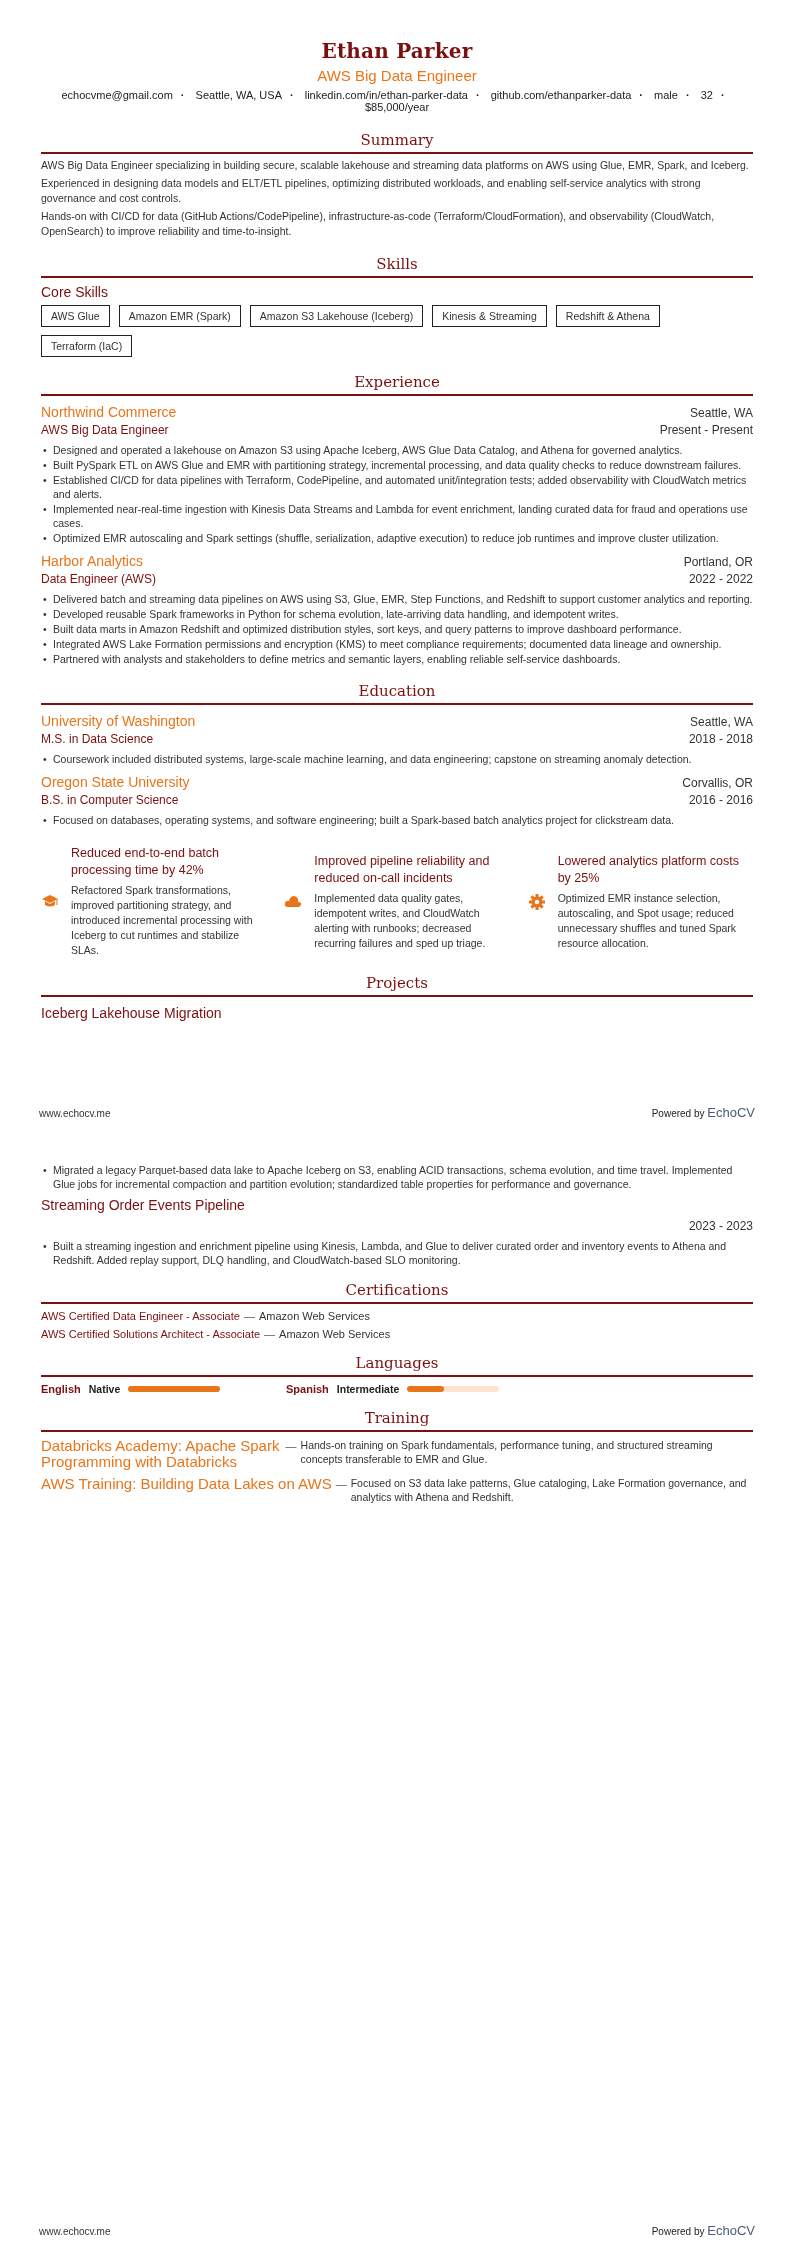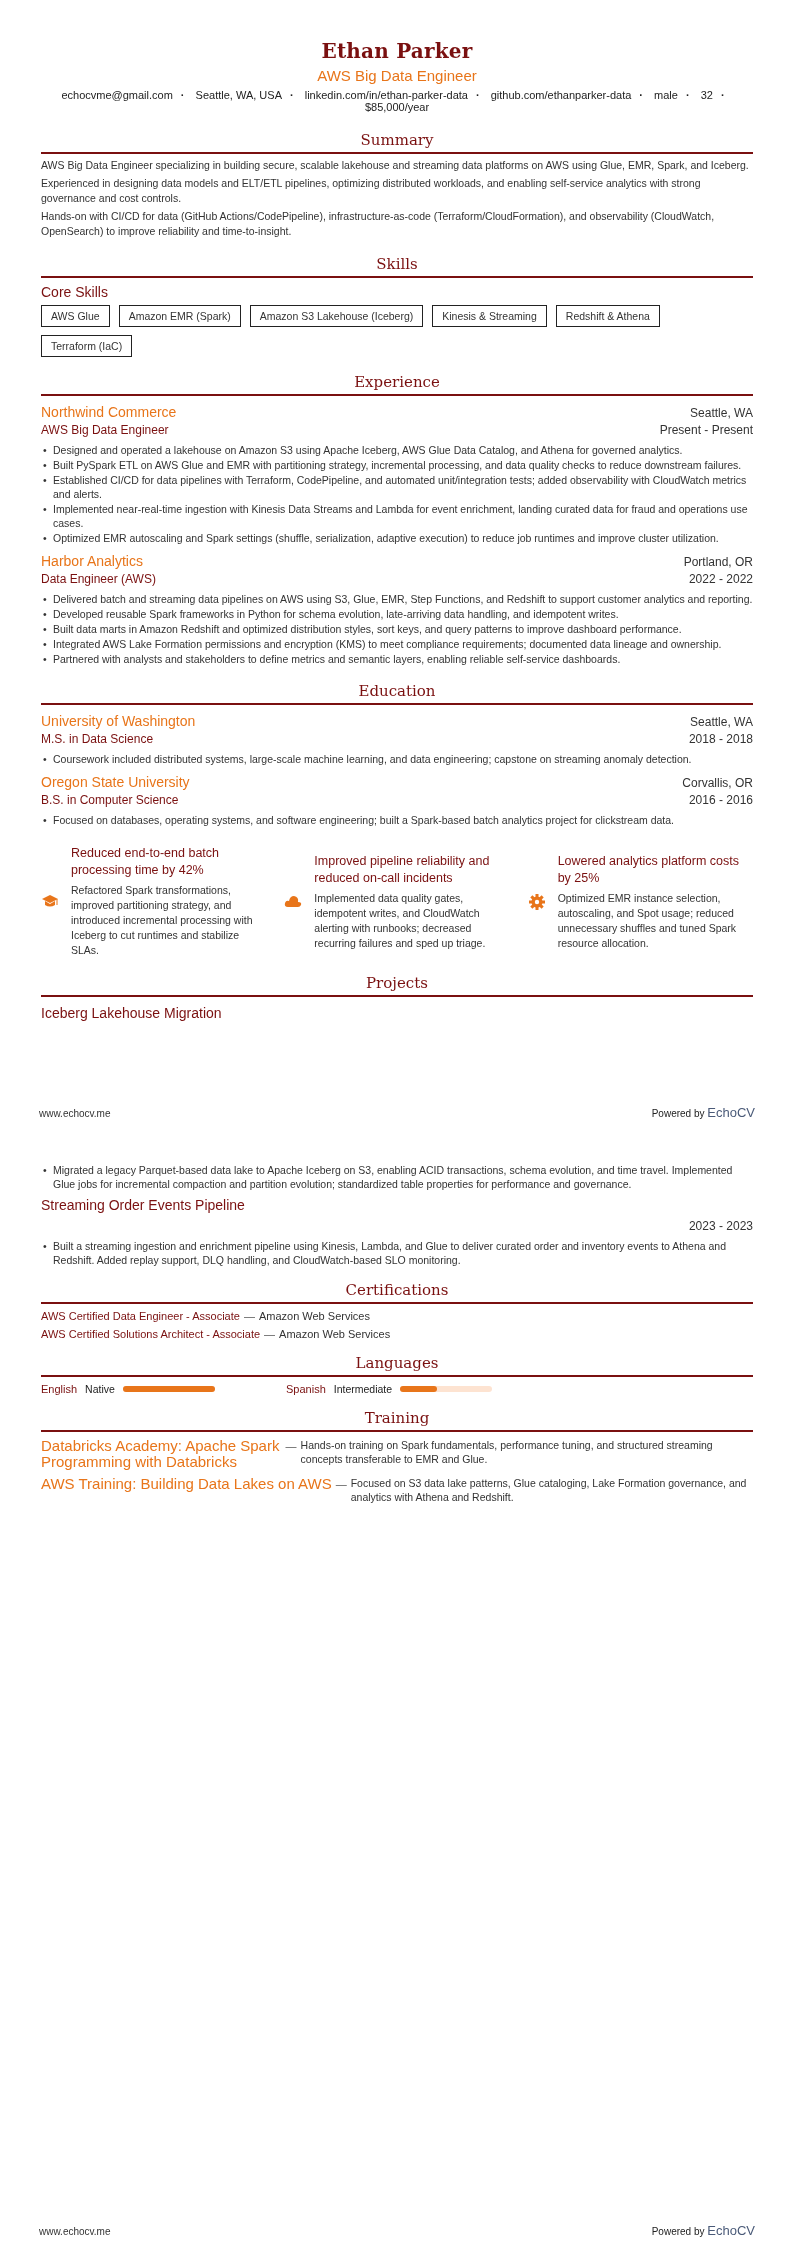--- a/index.html
+++ b/index.html
@@ -60,21 +60,21 @@
     .footer { position: absolute; left: 39px; right: 39px; display: flex; justify-content: space-between; align-items: baseline; gap: 7px; }
     .footer .url { font-size: 10px; color: #333; }
     .footer .powered { font-size: 10px; color: #222; }
     .footer .brand { font-size: 13px; color: #4a5a78; }
 
     .cert { font-size: 11px; margin-top: 6px; color: #333; }
     .cert .cname { color: #7a1010; }
     .cert .dash { margin: 0 4px; color: #555; }
 
     .langs { display: flex; margin-top: 6px; align-items: center; }
-    .lang { display: flex; align-items: center; width: 245px; }
+    .lang { display: flex; align-items: center; width: 245px; font-weight: bold; }
     .lang-name { font-size: 11px; color: #7a1010; margin-right: 8px; }
     .lang-level { font-size: 10.5px; color: #222; margin-right: 8px; }
     .bar { width: 92px; height: 6px; background: #fde3d1; border-radius: 3px; position: relative; }
     .bar-fill { position: absolute; left: 0; top: 0; height: 6px; background: #e8751a; border-radius: 3px; }
 
     .training-item { display: flex; margin-top: 6px; align-items: flex-start; }
     .training-name { font-size: 15px; color: #e8751a; line-height: 16px; }
     .training-dash { font-size: 11px; color: #555; margin: 0 4px; line-height: 16px; }
     .training-desc { font-size: 10.5px; color: #333; line-height: 14px; }
   </style>

